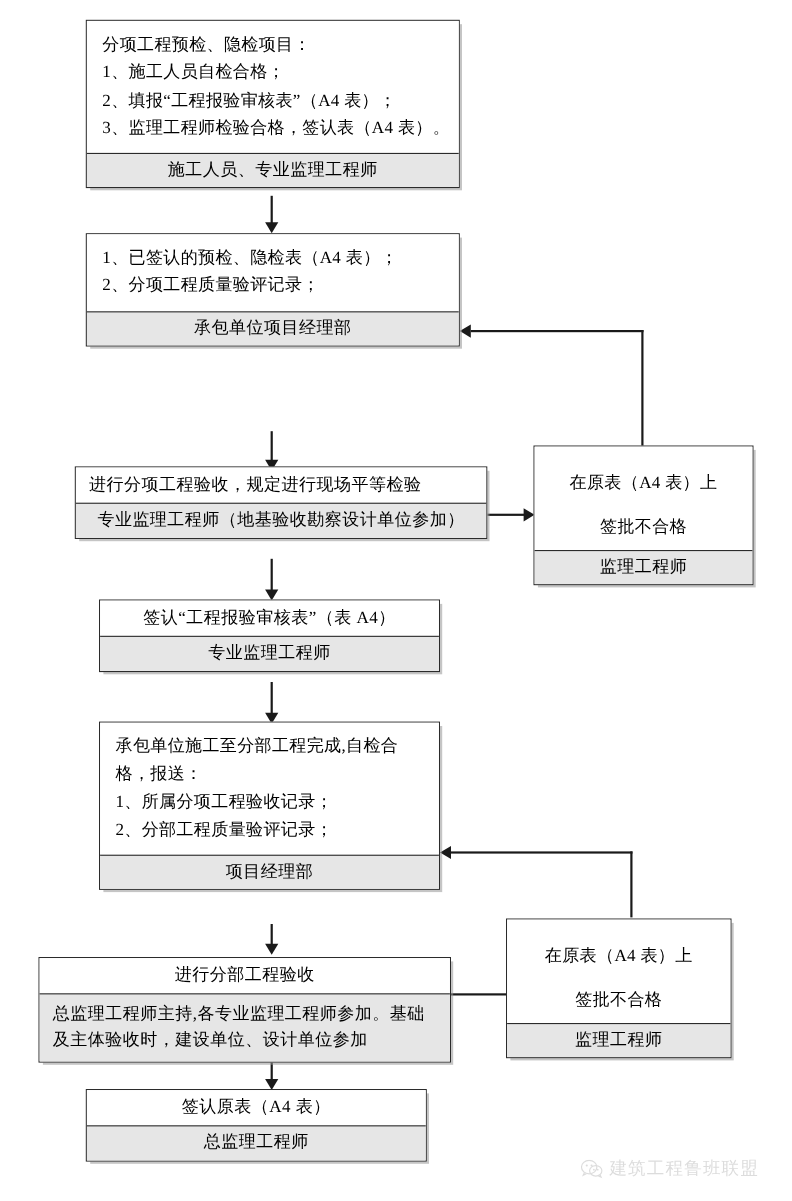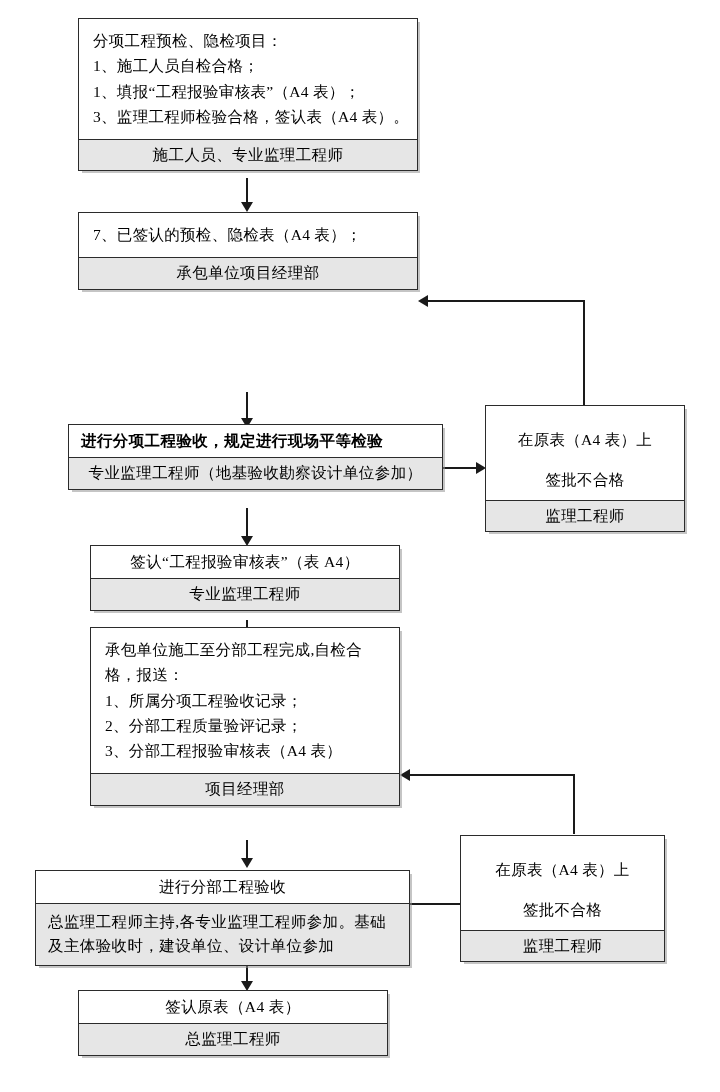--- a/index.html
+++ b/index.html
@@ -118,45 +118,46 @@
 </style>
 </head>
 <body>
 
 <div id="canvas">
 
   <div class="node" style="left:78px; top:18px; width:340px;">
     <div class="body pad2">
       <div class="line">分项工程预检、隐检项目：</div>
       <div class="line">1、施工人员自检合格；</div>
-      <div class="line">1、填报“工程报验审核表”（A4 表）；</div>
+      <div class="line">2、填报“工程报验审核表”（A4 表）；</div>
       <div class="line">3、监理工程师检验合格，签认表（A4 表）。</div>
     </div>
     <div class="actor">施工人员、专业监理工程师</div>
   </div>
 
   <div class="conn v" style="left:246px; top:178px; height:26px;"></div>
   <div class="arrowdown" style="left:241px; top:202px;"></div>
 
   <div class="node" style="left:78px; top:212px; width:340px;">
     <div class="body pad2">
-      <div class="line">7、已签认的预检、隐检表（A4 表）；</div>
+      <div class="line">1、已签认的预检、隐检表（A4 表）；</div>
+      <div class="line">2、分项工程质量验评记录；</div>
     </div>
     <div class="actor">承包单位项目经理部</div>
   </div>
 
   <div class="conn v" style="left:246px; top:392px; height:28px;"></div>
   <div class="arrowdown" style="left:241px; top:418px;"></div>
 
   <div class="conn v" style="left:583px; top:300px; height:108px;"></div>
   <div class="conn h" style="left:428px; top:300px; width:157px;"></div>
   <div class="arrowleft" style="left:418px; top:295px;"></div>
 
   <div class="node" style="left:68px; top:424px; width:375px;">
-    <div class="title-row" style="text-align:left; padding-left:12px;font-weight:bold;">进行分项工程验收，规定进行现场平等检验</div>
+    <div class="title-row" style="text-align:left; padding-left:12px;">进行分项工程验收，规定进行现场平等检验</div>
     <div class="actor">专业监理工程师（地基验收勘察设计单位参加）</div>
   </div>
 
   <div class="conn h" style="left:443px; top:467px; width:36px;"></div>
   <div class="arrowright" style="left:476px; top:462px;"></div>
 
   <div class="node" style="left:485px; top:405px; width:200px;">
     <div class="body" style="padding:6px 8px 7px 8px;">
       <div class="line center">在原表（A4 表）上</div>
       <div class="line center">签批不合格</div>
@@ -168,27 +169,26 @@
   <div class="arrowdown" style="left:241px; top:536px;"></div>
 
   <div class="node" style="left:90px; top:545px; width:310px;">
     <div class="title-row">签认“工程报验审核表”（表 A4）</div>
     <div class="actor">专业监理工程师</div>
   </div>
 
   <div class="conn v" style="left:246px; top:620px; height:30px;"></div>
   <div class="arrowdown" style="left:241px; top:648px;"></div>
 
-  <div class="node" style="left:90px; top:627px; width:310px;">
+  <div class="node" style="left:90px; top:656px; width:310px;">
     <div class="body pad2">
       <div class="line">承包单位施工至分部工程完成,自检合</div>
       <div class="line">格，报送：</div>
       <div class="line">1、所属分项工程验收记录；</div>
       <div class="line">2、分部工程质量验评记录；</div>
-      <div class="line">3、分部工程报验审核表（A4 表）</div>
     </div>
     <div class="actor">项目经理部</div>
   </div>
 
   <div class="conn v" style="left:573px; top:774px; height:60px;"></div>
   <div class="conn h" style="left:410px; top:774px; width:165px;"></div>
   <div class="arrowleft" style="left:400px; top:769px;"></div>
 
   <div class="conn v" style="left:246px; top:840px; height:22px;"></div>
   <div class="arrowdown" style="left:241px; top:858px;"></div>
@@ -210,14 +210,27 @@
   </div>
 
   <div class="conn v" style="left:246px; top:953px; height:30px;"></div>
   <div class="arrowdown" style="left:241px; top:981px;"></div>
 
   <div class="node" style="left:78px; top:990px; width:310px;">
     <div class="title-row">签认原表（A4 表）</div>
     <div class="actor">总监理工程师</div>
   </div>
 
+  <div id="watermark">
+    <svg class="wechat-icon" width="20" height="18" viewBox="0 0 20 18">
+      <ellipse cx="7.6" cy="7" rx="7" ry="6.1" fill="none" stroke="#8e8e8e" stroke-width="1.1"></ellipse>
+      <path d="M3.4 11.8 L2.2 14.4 L5.1 13.0" fill="none" stroke="#8e8e8e" stroke-width="1.1"></path>
+      <circle cx="5.4" cy="5.6" r="0.95" fill="#8e8e8e"></circle>
+      <circle cx="9.8" cy="5.6" r="0.95" fill="#8e8e8e"></circle>
+      <ellipse cx="13.6" cy="10.4" rx="5.6" ry="4.8" fill="none" stroke="#8e8e8e" stroke-width="1.1"></ellipse>
+      <path d="M17.4 14.0 L18.4 16.1 L16.0 15.0" fill="none" stroke="#8e8e8e" stroke-width="1.1"></path>
+      <circle cx="11.9" cy="9.4" r="0.8" fill="#8e8e8e"></circle>
+      <circle cx="15.4" cy="9.4" r="0.8" fill="#8e8e8e"></circle>
+    </svg>
+    <span class="wm-text">建筑工程鲁班联盟</span>
+  </div>
 
 </div>
 
 </body></html>

